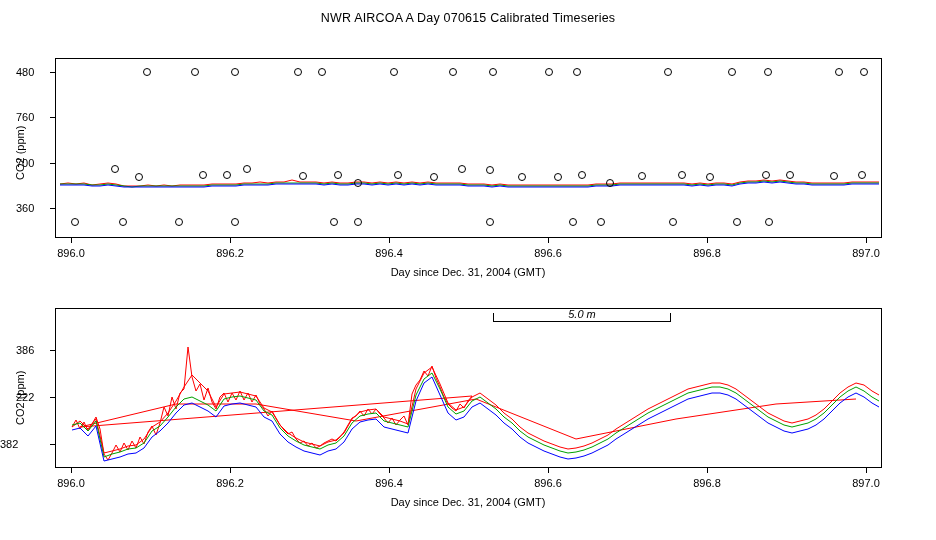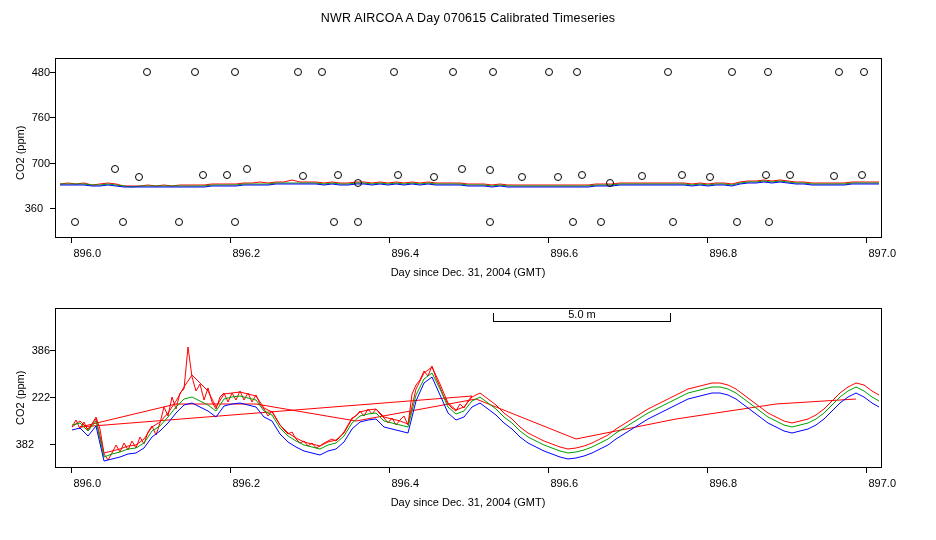--- a/index.html
+++ b/index.html
@@ -4,45 +4,45 @@
 <style>
   html,body{margin:0;padding:0;}
   body{width:936px;height:540px;background:#ffffff;font-family:"Liberation Sans",sans-serif;color:#000;overflow:hidden;}
   .page{position:relative;width:848px;height:540px;}
   .title{position:absolute;left:0;top:11px;width:936px;text-align:center;font-size:12.5px;letter-spacing:0.2px;}
   .panel{position:absolute;}
   .plotbox{position:absolute;border:1px solid #000;box-sizing:border-box;background:#fff;}
   .axis-label{position:absolute;font-size:11px;}
   .ylab{transform:rotate(-90deg);transform-origin:left top;white-space:nowrap;}
   .tick{position:absolute;font-size:11px;}
-  .ytick{text-align:right;}
-  .xtick{text-align:right;}
+  .ytick{text-align:left;}
+  .xtick{text-align:center;}
   .tickmark{position:absolute;background:#000;}
   svg{display:block;}
-  .scalebar{position:absolute;}
+  .scalebar{position:absolute;font-style:italic;}
   .scalebar .bar{position:absolute;left:0;top:8px;width:100%;height:1px;background:#000;}
   .scalebar .endL{position:absolute;left:0;top:0;width:1px;height:9px;background:#000;}
   .scalebar .endR{position:absolute;right:0;top:0;width:1px;height:9px;background:#000;}
   .scalebar .txt{position:absolute;left:0;top:-5px;width:100%;text-align:center;font-size:11px;}
 </style>
 </head>
 <body>
 
 <div class="page">
 
   <div class="title">NWR AIRCOA A  Day 070615  Calibrated Timeseries</div>
 
   <div class="panel" style="left:0;top:0;width:936px;height:285px;">
 
     <div class="plotbox" style="left:55px;top:58px;width:827px;height:180px;"></div>
 
     <div class="tick ytick" style="left:16px;top:66px;width:34px;">480</div>
     <div class="tick ytick" style="left:16px;top:111px;width:34px;">760</div>
     <div class="tick ytick" style="left:16px;top:157px;width:34px;">700</div>
-    <div class="tick ytick" style="left:9px;top:202px;width:34px;">360</div>
+    <div class="tick ytick" style="left:16px;top:202px;width:34px;">360</div>
 
     <div class="tickmark" style="left:50px;top:72px;width:5px;height:1px;"></div>
     <div class="tickmark" style="left:50px;top:117px;width:5px;height:1px;"></div>
     <div class="tickmark" style="left:50px;top:163px;width:5px;height:1px;"></div>
     <div class="tickmark" style="left:50px;top:208px;width:5px;height:1px;"></div>
 
     <div class="tickmark" style="left:71px;top:238px;width:1px;height:5px;"></div>
     <div class="tickmark" style="left:230px;top:238px;width:1px;height:5px;"></div>
     <div class="tickmark" style="left:389px;top:238px;width:1px;height:5px;"></div>
     <div class="tickmark" style="left:548px;top:238px;width:1px;height:5px;"></div>

